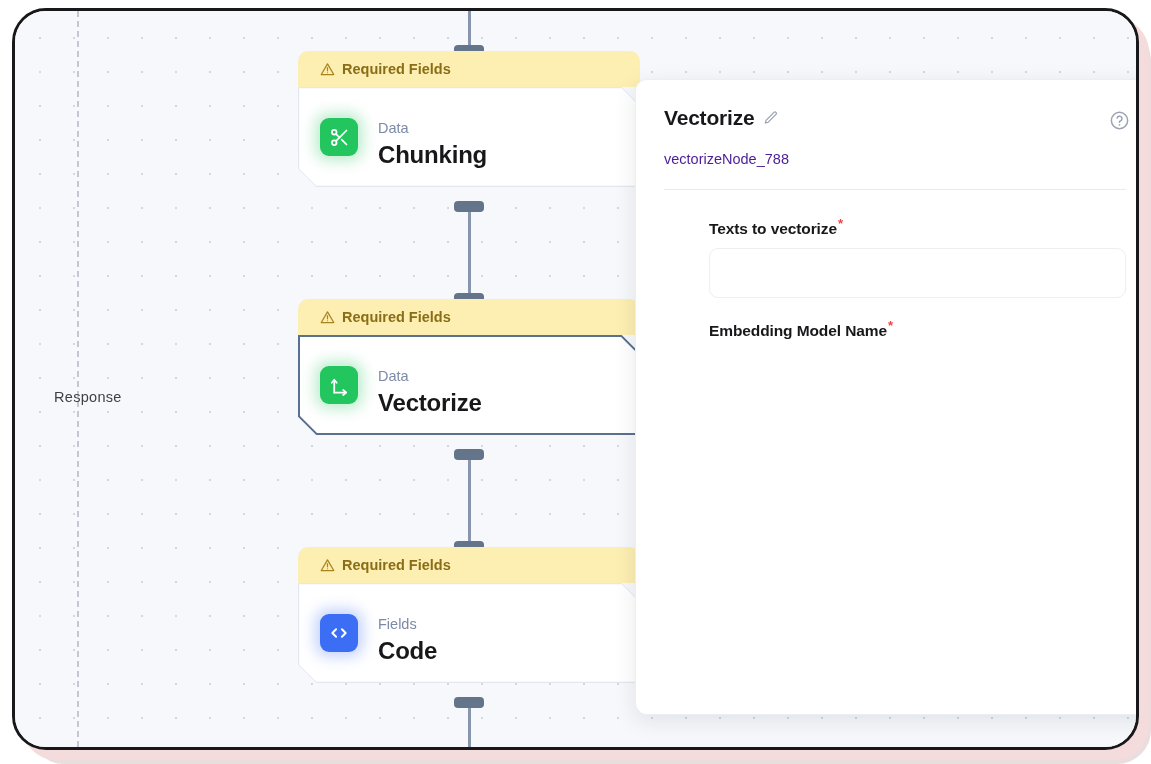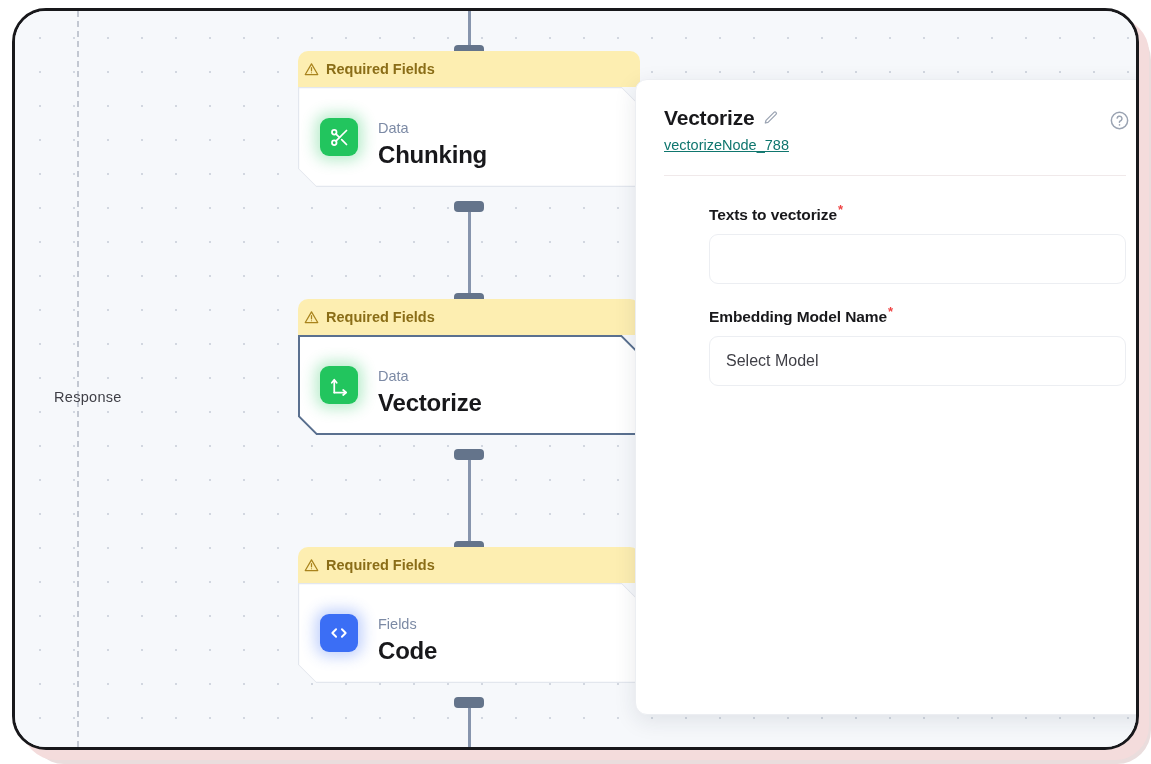--- a/index.html
+++ b/index.html
@@ -98,21 +98,21 @@
     left: 283px;
     width: 342px;
   }
   .node-banner {
     height: 36px;
     background: #fdeeb1;
     border-radius: 10px 10px 0 0;
     display: flex;
     align-items: center;
     gap: 7px;
-    padding: 0 6px;
+    padding: 0 22px;
     font-size: 14.5px;
     font-weight: 600;
     color: #8a6d17;
     position: relative;
     z-index: 1;
   }
   .warn-tri { display:block; }
 
   .node-body {
     position: relative;
@@ -190,24 +190,23 @@
   }
   #panel-header { padding: 26px 28px 0 28px; position: relative; }
   #panel-title-row { display: flex; align-items: center; gap: 9px; }
   #panel-title {
     font-size: 21px;
     font-weight: 700;
     color: #18181b;
     letter-spacing: -.2px;
   }
   #panel-subtitle {
-    margin-top: 7px;
+    margin-top: 21px;
     font-size: 14.5px;
-    color: #0f766e;
-    text-decoration: underline;
+    color: #4c1d95;
   }
   #help-icon {
     position: absolute;
     right: 24px;
     top: 30px;
   }
   #panel-divider {
     margin: 22px 28px 0 28px;
     height: 1px;
     background: #f0e9ea;
@@ -397,21 +396,18 @@
         <div class="field-label">
           <span>Texts to vectorize</span><span class="req-star">*</span>
         </div>
         <input class="field-input" type="text" value="" placeholder="" style="">
       </div>
 
       <div class="field-group">
         <div class="field-label">
           <span>Embedding Model Name</span><span class="req-star">*</span>
         </div>
-        <div class="select-box">
-          <span>Select Model</span>
-        </div>
       </div>
 
     </div>
   </div>
 
 </div>
 
 </body></html>

